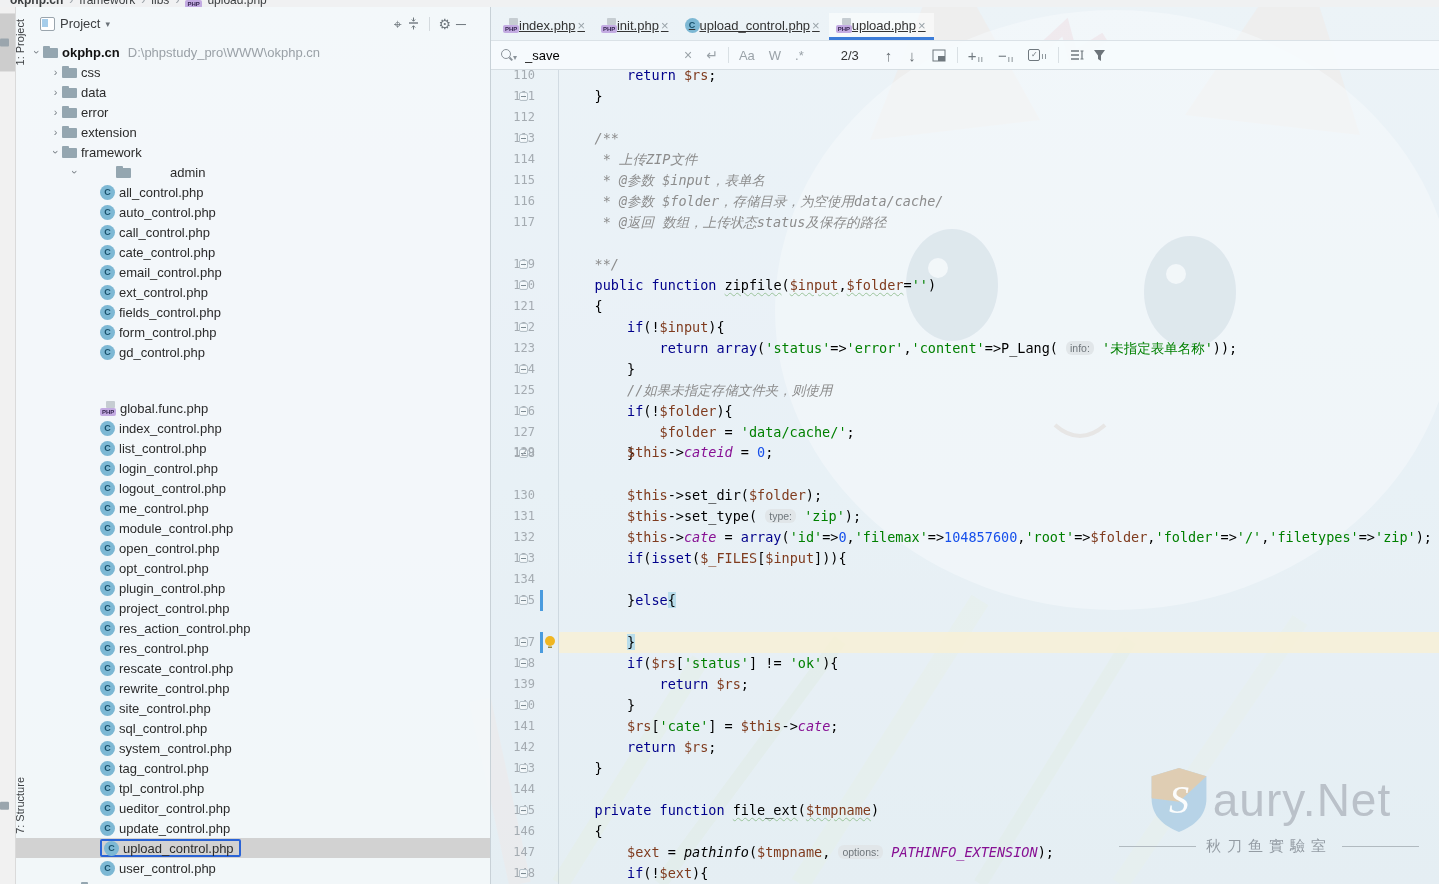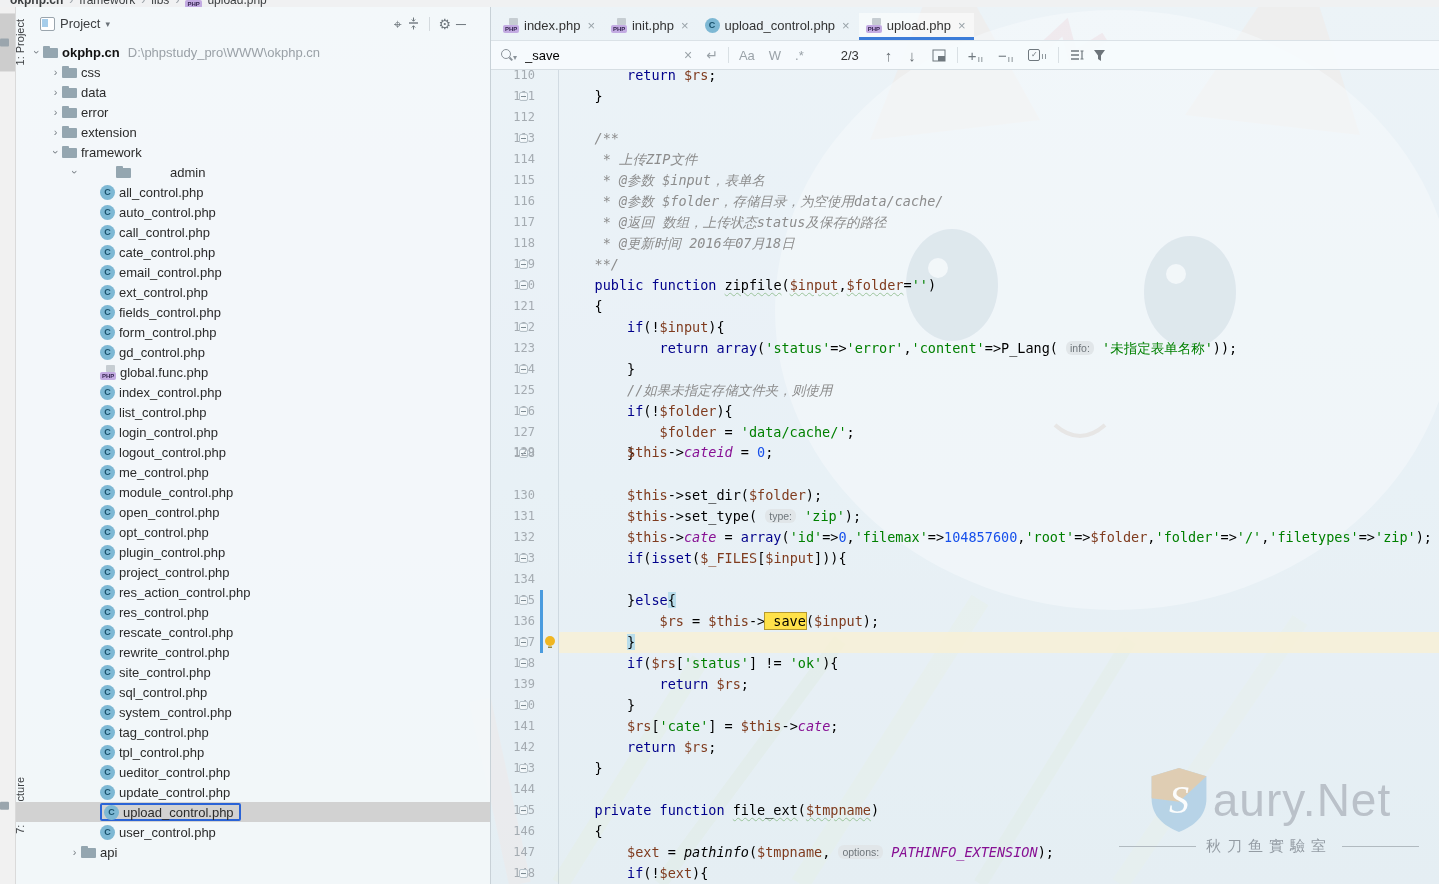--- a/index.html
+++ b/index.html
@@ -52,22 +52,22 @@
   .i-class{width:15px;height:15px;flex:none;border-radius:50%;background:#7db8d4;color:#17506b;
            font-size:9px;font-weight:bold;display:inline-flex;align-items:center;justify-content:center;}
   .i-php{width:16px;height:15px;flex:none;position:relative;display:inline-block;}
   .i-php::before{content:"";position:absolute;right:1px;top:0;width:9px;height:7px;background:#c6cdd2;border-radius:1px;}
   .i-php .badge{position:absolute;left:0;bottom:0;background:#c3abe2;color:#34254f;font-size:6px;font-weight:bold;
                 padding:1px 2px;border-radius:2px;line-height:1;}
 
   
   .editor{flex:1;display:flex;flex-direction:column;overflow:hidden;background:rgba(232,241,246,0.35);}
   .tabbar{height:33px;flex:none;display:flex;align-items:flex-end;padding-left:5px;gap:1px;}
-  .tab{height:27px;display:flex;align-items:center;gap:5px;padding:0 8px 0 7px;font-size:13px;color:#333;
-       border-bottom:3px solid transparent;box-sizing:border-box;}
+  .tab{height:27px;display:flex;align-items:center;padding:0 8px 0 7px;font-size:13px;color:#333;
+       border-bottom:3px solid transparent;box-sizing:border-box;text-decoration:underline;}
   .tab.active{background:rgba(255,255,255,0.55);border-bottom:3px solid #3c7cd8;}
   .tab .x{color:#98a2a8;font-size:13px;margin-left:2px;}
 
   .searchbar{height:28px;flex:none;display:flex;align-items:center;background:rgba(246,251,253,0.92);
              border-top:1px solid #dbe2e7;border-bottom:1px solid #d6dee3;font-size:13px;color:#8b939a;padding-left:8px;}
   .mag{width:18px;height:16px;position:relative;flex:none;}
   .mag::before{content:"";position:absolute;left:2px;top:2px;width:8px;height:8px;border:1.5px solid #8b939a;border-radius:50%;}
   .mag::after{content:"";position:absolute;left:10px;top:11px;width:4px;height:1.5px;background:#8b939a;transform:rotate(45deg);}
   .mag .dd{position:absolute;right:0;top:6px;font-size:8px;color:#8b939a;}
   .sq-input{border:none;outline:none;background:transparent;font-family:"Liberation Sans",sans-serif;
@@ -258,21 +258,21 @@
           <div class="trow" style="padding-left: 71px;">
             <span class="chev"></span>
             <span class="i-class">C</span>
             <span class="tlabel">form_control.php</span>
           </div>
           <div class="trow" style="padding-left: 71px;">
             <span class="chev"></span>
             <span class="i-class">C</span>
             <span class="tlabel">gd_control.php</span>
           </div>
-          <div class="trow" style="padding-left: 71px;">
+          <div class="trow" style="padding-left: 71px; margin-top: 36px;">
             <span class="chev"></span>
             <span class="i-php">
               <span class="badge">PHP</span>
             </span>
             <span class="tlabel">global.func.php</span>
           </div>
           <div class="trow" style="padding-left: 71px;">
             <span class="chev"></span>
             <span class="i-class">C</span>
             <span class="tlabel">index_control.php</span>
@@ -471,39 +471,37 @@
       <div class="codewrap" id="codewrap">
         <div class="gutline"></div>
       <div class="cline" style="top: -5px;"><span class="ln">110</span><span class="ctext"><span class="tp">        </span><span class="tk">return</span><span class="tp"> </span><span class="tv">$rs</span><span class="tp">;</span></span></div>
           <div class="cline" style="top: 16px;"><span class="ln">111</span><span class="fold"></span><span class="ctext"><span class="tp">    }</span></span></div>
           <div class="cline" style="top: 37px;"><span class="ln">112</span><span class="ctext"></span></div>
           <div class="cline" style="top: 58px;"><span class="ln">113</span><span class="fold"></span><span class="ctext"><span class="tc">    /**</span></span></div>
           <div class="cline" style="top: 79px;"><span class="ln">114</span><span class="ctext"><span class="tc">     * 上传ZIP文件</span></span></div>
           <div class="cline" style="top: 100px;"><span class="ln">115</span><span class="ctext"><span class="tc">     * @参数 $input，表单名</span></span></div>
           <div class="cline" style="top: 121px;"><span class="ln">116</span><span class="ctext"><span class="tc">     * @参数 $folder，存储目录，为空使用data/cache/</span></span></div>
           <div class="cline" style="top: 142px;"><span class="ln">117</span><span class="ctext"><span class="tc">     * @返回 数组，上传状态status及保存的路径</span></span></div>
-          <div class="cline" style="top: 163px;"><span class="ln">118</span><span class="ctext"><span class="tc">     * @更新时间 2016年07月18日</span></span></div>
           <div class="cline" style="top: 184px;"><span class="ln">119</span><span class="fold"></span><span class="ctext"><span class="tc">    **/</span></span></div>
           <div class="cline" style="top: 205px;"><span class="ln">120</span><span class="fold"></span><span class="ctext"><span class="tp">    </span><span class="tk">public</span><span class="tp"> </span><span class="tk">function</span><span class="tp"> </span><span class="tp sq">zipfile</span><span class="tp">(</span><span class="tv sq">$input</span><span class="tp">,</span><span class="tv sq">$folder</span><span class="tp">=</span><span class="ts">''</span><span class="tp">)</span></span></div>
           <div class="cline" style="top: 226px;"><span class="ln">121</span><span class="ctext"><span class="tp">    {</span></span></div>
           <div class="cline" style="top: 247px;"><span class="ln">122</span><span class="fold"></span><span class="ctext"><span class="tp">        </span><span class="tk">if</span><span class="tp">(!</span><span class="tv">$input</span><span class="tp">){</span></span></div>
           <div class="cline" style="top: 268px;"><span class="ln">123</span><span class="ctext"><span class="tp">            </span><span class="tk">return</span><span class="tp"> </span><span class="tk">array</span><span class="tp">(</span><span class="ts">'status'</span><span class="tp">=&gt;</span><span class="ts">'error'</span><span class="tp">,</span><span class="ts">'content'</span><span class="tp">=&gt;P_Lang( </span><span class="hint">info:</span><span class="tp"> </span><span class="ts">'未指定表单名称'</span><span class="tp">));</span></span></div>
           <div class="cline" style="top: 289px;"><span class="ln">124</span><span class="fold"></span><span class="ctext"><span class="tp">        }</span></span></div>
           <div class="cline" style="top: 310px;"><span class="ln">125</span><span class="ctext"><span class="tc">        //如果未指定存储文件夹，则使用</span></span></div>
           <div class="cline" style="top: 331px;"><span class="ln">126</span><span class="fold"></span><span class="ctext"><span class="tp">        </span><span class="tk">if</span><span class="tp">(!</span><span class="tv">$folder</span><span class="tp">){</span></span></div>
           <div class="cline" style="top: 352px;"><span class="ln">127</span><span class="ctext"><span class="tp">            </span><span class="tv">$folder</span><span class="tp"> = </span><span class="ts">'data/cache/'</span><span class="tp">;</span></span></div>
           <div class="cline" style="top: 373px;"><span class="ln">128</span><span class="fold"></span><span class="ctext"><span class="tp">        }</span></span></div>
           <div class="cline" style="top: 372px; text-decoration: underline;"><span class="ln">129</span><span class="ctext"><span class="tp">        </span><span class="tv">$this</span><span class="tp">-&gt;</span><span class="tf">cateid</span><span class="tp"> = </span><span class="tn">0</span><span class="tp">;</span></span></div>
           <div class="cline" style="top: 415px;"><span class="ln">130</span><span class="ctext"><span class="tp">        </span><span class="tv">$this</span><span class="tp">-&gt;set_dir(</span><span class="tv">$folder</span><span class="tp">);</span></span></div>
           <div class="cline" style="top: 436px;"><span class="ln">131</span><span class="ctext"><span class="tp">        </span><span class="tv">$this</span><span class="tp">-&gt;set_type( </span><span class="hint">type:</span><span class="tp"> </span><span class="ts">'zip'</span><span class="tp">);</span></span></div>
           <div class="cline" style="top: 457px;"><span class="ln">132</span><span class="ctext"><span class="tp">        </span><span class="tv">$this</span><span class="tp">-&gt;</span><span class="tf">cate</span><span class="tp"> = </span><span class="tk">array</span><span class="tp">(</span><span class="ts">'id'</span><span class="tp">=&gt;</span><span class="tn">0</span><span class="tp">,</span><span class="ts">'filemax'</span><span class="tp">=&gt;</span><span class="tn">104857600</span><span class="tp">,</span><span class="ts">'root'</span><span class="tp">=&gt;</span><span class="tv">$folder</span><span class="tp">,</span><span class="ts">'folder'</span><span class="tp">=&gt;</span><span class="ts">'/'</span><span class="tp">,</span><span class="ts">'filetypes'</span><span class="tp">=&gt;</span><span class="ts">'zip'</span><span class="tp">);</span></span></div>
           <div class="cline" style="top: 478px;"><span class="ln">133</span><span class="fold"></span><span class="ctext"><span class="tp">        </span><span class="tk">if</span><span class="tp">(</span><span class="tk">isset</span><span class="tp">(</span><span class="tv">$_FILES</span><span class="tp">[</span><span class="tv">$input</span><span class="tp">])){</span></span></div>
           <div class="cline" style="top: 499px;"><span class="ln">134</span></div>
           <div class="cline" style="top: 520px;"><span class="ln">135</span><span class="fold"></span><span class="chbar"></span><span class="ctext"><span class="tp">        }</span><span class="tk">else</span><span class="tb">{</span></span></div>
-          <div class="cline" style="top: 541px;"><span class="ln">136</span><span class="chbar"></span><span class="ctext"><span class="tp">            </span><span class="tv">$rs</span><span class="tp"> = </span><span class="tv">$this</span><span class="tp">-&gt;</span><span class="tm">_save</span><span class="tp">(</span><span class="tv">$input</span><span class="tp">);</span></span></div>
           <div class="cline cur" style="top: 562px;"><span class="ln">137</span><span class="fold"></span><span class="chbar"></span><span class="bulb"><svg width="12" height="15" viewBox="0 0 12 15">
                 <circle cx="6" cy="6" r="5" fill="#f0b622"></circle>
                 <rect x="4" y="11.5" width="4" height="1.5" fill="#9a8a3a"></rect>
               </svg></span><span class="ctext"><span class="tp">        </span><span class="tb">}</span></span></div>
           <div class="cline" style="top: 583px;"><span class="ln">138</span><span class="fold"></span><span class="ctext"><span class="tp">        </span><span class="tk">if</span><span class="tp">(</span><span class="tv">$rs</span><span class="tp">[</span><span class="ts">'status'</span><span class="tp">] != </span><span class="ts">'ok'</span><span class="tp">){</span></span></div>
           <div class="cline" style="top: 604px;"><span class="ln">139</span><span class="ctext"><span class="tp">            </span><span class="tk">return</span><span class="tp"> </span><span class="tv">$rs</span><span class="tp">;</span></span></div>
           <div class="cline" style="top: 625px;"><span class="ln">140</span><span class="fold"></span><span class="ctext"><span class="tp">        }</span></span></div>
           <div class="cline" style="top: 646px;"><span class="ln">141</span><span class="ctext"><span class="tp">        </span><span class="tv">$rs</span><span class="tp">[</span><span class="ts">'cate'</span><span class="tp">] = </span><span class="tv">$this</span><span class="tp">-&gt;</span><span class="tf">cate</span><span class="tp">;</span></span></div>
           <div class="cline" style="top: 667px;"><span class="ln">142</span><span class="ctext"><span class="tp">        </span><span class="tk">return</span><span class="tp"> </span><span class="tv">$rs</span><span class="tp">;</span></span></div>
           <div class="cline" style="top: 688px;"><span class="ln">143</span><span class="fold"></span><span class="ctext"><span class="tp">    }</span></span></div>

